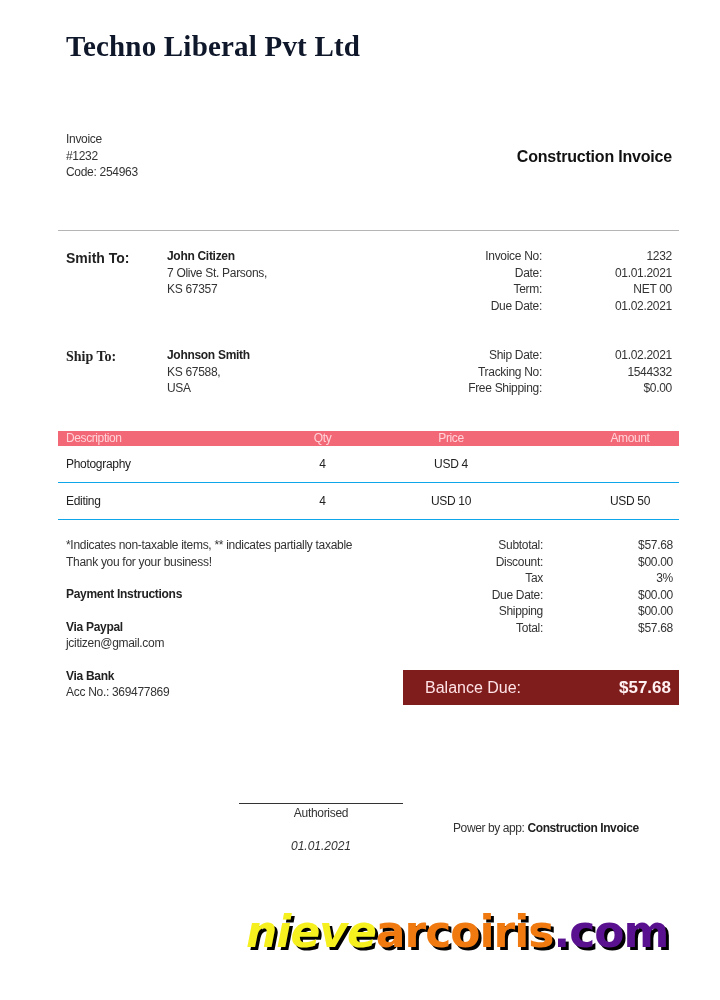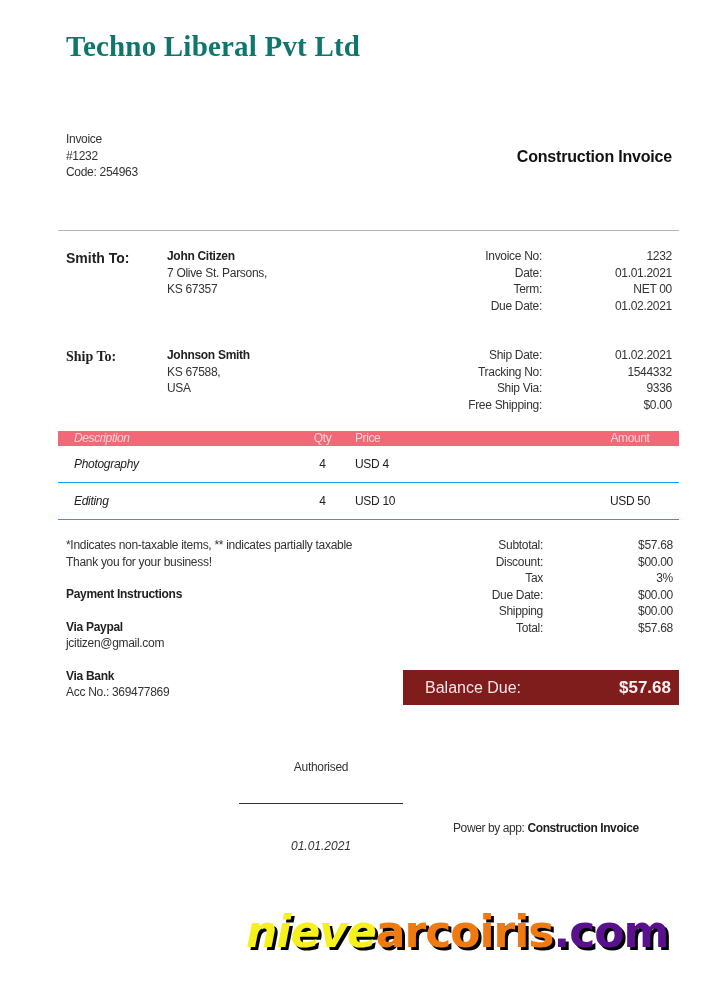--- a/index.html
+++ b/index.html
@@ -3,61 +3,61 @@
   <meta charset="utf-8">
   <style>
     html, body { margin: 0; padding: 0; }
     body {
       width: 720px; height: 1000px; background: #ffffff; position: relative;
       font-family: "Liberation Sans", sans-serif; color: #222; overflow: hidden;
     }
     .abs { position: absolute; }
     .company {
       left: 66px; top: 30px; font-family: "Liberation Serif", serif;
-      font-size: 29px; font-weight: bold; color: #0f766e; letter-spacing: 0.2px;
+      font-size: 29px; font-weight: bold; color: #0f172a; letter-spacing: 0.2px;
     }
     .inv-meta { left: 66px; top: 131px; font-size: 12px; line-height: 16.5px; color: #333; letter-spacing: -0.3px; }
     .doc-title { right: 48px; top: 148px; font-size: 16px; font-weight: bold; color: #111; letter-spacing: -0.2px; }
     .hr-top { left: 58px; top: 230px; width: 621px; height: 1px; background: #b5b5b5; }
 
     .party-label { left: 66px; font-size: 14px; font-weight: bold; color: #222; }
     .party-block { left: 167px; font-size: 12px; line-height: 16.5px; color: #333; letter-spacing: -0.3px; }
     .party-block .name { font-weight: bold; color: #222; }
 
     .kv { font-size: 12px; line-height: 16.5px; color: #333; letter-spacing: -0.3px; }
     .kv .row { display: flex; }
     .kv .k { width: 160px; text-align: right; }
     .kv .v { width: 130px; text-align: right; }
 
     .tbl { left: 58px; top: 431px; width: 621px; }
     .tbl-head { display: flex; height: 15px; background: #f36877; color: #ffd3d8; font-size: 12px; line-height: 15px; letter-spacing: -0.4px; }
     .tbl-row { display: flex; height: 36px; line-height: 36px; border-bottom: 1px solid #0ea5e9; font-size: 12px; color: #222; letter-spacing: -0.3px; }
-    .c1 { width: 232px; padding-left: 16px; box-sizing: border-box; font-style: italic; }
+    .c1 { width: 232px; padding-left: 8px; box-sizing: border-box; }
     .c2 { width: 65px; text-align: center; }
-    .c3 { width: 192px; }
+    .c3 { width: 192px; text-align: center; }
     .c4 { width: 132px; padding-left: 0px; box-sizing: border-box; text-align: center; }
     .tbl-row .c3, .tbl-row .c4 { font-weight: normal; }
 
     .notes { left: 66px; top: 537px; font-size: 12px; line-height: 16.5px; color: #333; letter-spacing: -0.3px; }
     .notes .bold { font-weight: bold; color: #222; }
     .notes .gap { height: 16px; }
 
     .totals { left: 388px; top: 537px; }
     .totals .k { width: 155px; }
     .totals .v { width: 130px; }
 
     .balance {
       left: 403px; top: 670px; width: 276px; height: 35px; background: #7f1d1d;
       display: flex; align-items: center; justify-content: space-between;
       box-sizing: border-box; padding: 0 8px 0 22px; color: #ffe3e6; font-size: 16px;
     }
     .balance .amt { font-size: 17px; font-weight: bold; color: #fff0f2; }
 
     .sig-line { left: 239px; top: 803px; width: 164px; height: 1px; background: #333; }
-    .sig-label { left: 239px; top: 760px; width: 164px; text-align: center; font-size: 12px; color: #333; letter-spacing: -0.3px; }
+    .sig-label { left: 239px; top: 806px; width: 164px; text-align: center; font-size: 12px; color: #333; letter-spacing: -0.3px; }
     .sig-date { left: 239px; top: 839px; width: 164px; text-align: center; font-size: 12px; font-style: italic; color: #333; }
     .powered { left: 453px; top: 821px; font-size: 12px; color: #333; letter-spacing: -0.4px; }
     .powered .app { font-weight: bold; color: #222; }
 
     .watermark {
       left: 246px; top: 906px; font-family: "DejaVu Sans", sans-serif; font-weight: bold;
       font-size: 44px; letter-spacing: -1px; text-shadow: 3px 3px 0 #000;
     }
     .wm1 { color: #f5f01e; font-style: italic; }
     .wm2 { color: #f07a10; }
@@ -112,24 +112,20 @@
 </div>
 
 <div class="abs kv" style="left:382px; top:347px;">
   <div class="row">
       <span class="k">Ship Date:</span>
       <span class="v">01.02.2021</span>
     </div>
   <div class="row">
       <span class="k">Tracking No:</span>
       <span class="v">1544332</span>
-    </div>
-  <div class="row">
-      <span class="k">Ship Via:</span>
-      <span class="v">9336</span>
     </div>
   <div class="row">
       <span class="k">Free Shipping:</span>
       <span class="v">$0.00</span>
     </div>
 </div>
 
 <div class="abs tbl">
   <div class="tbl-head">
     <div class="c1">Description</div>

